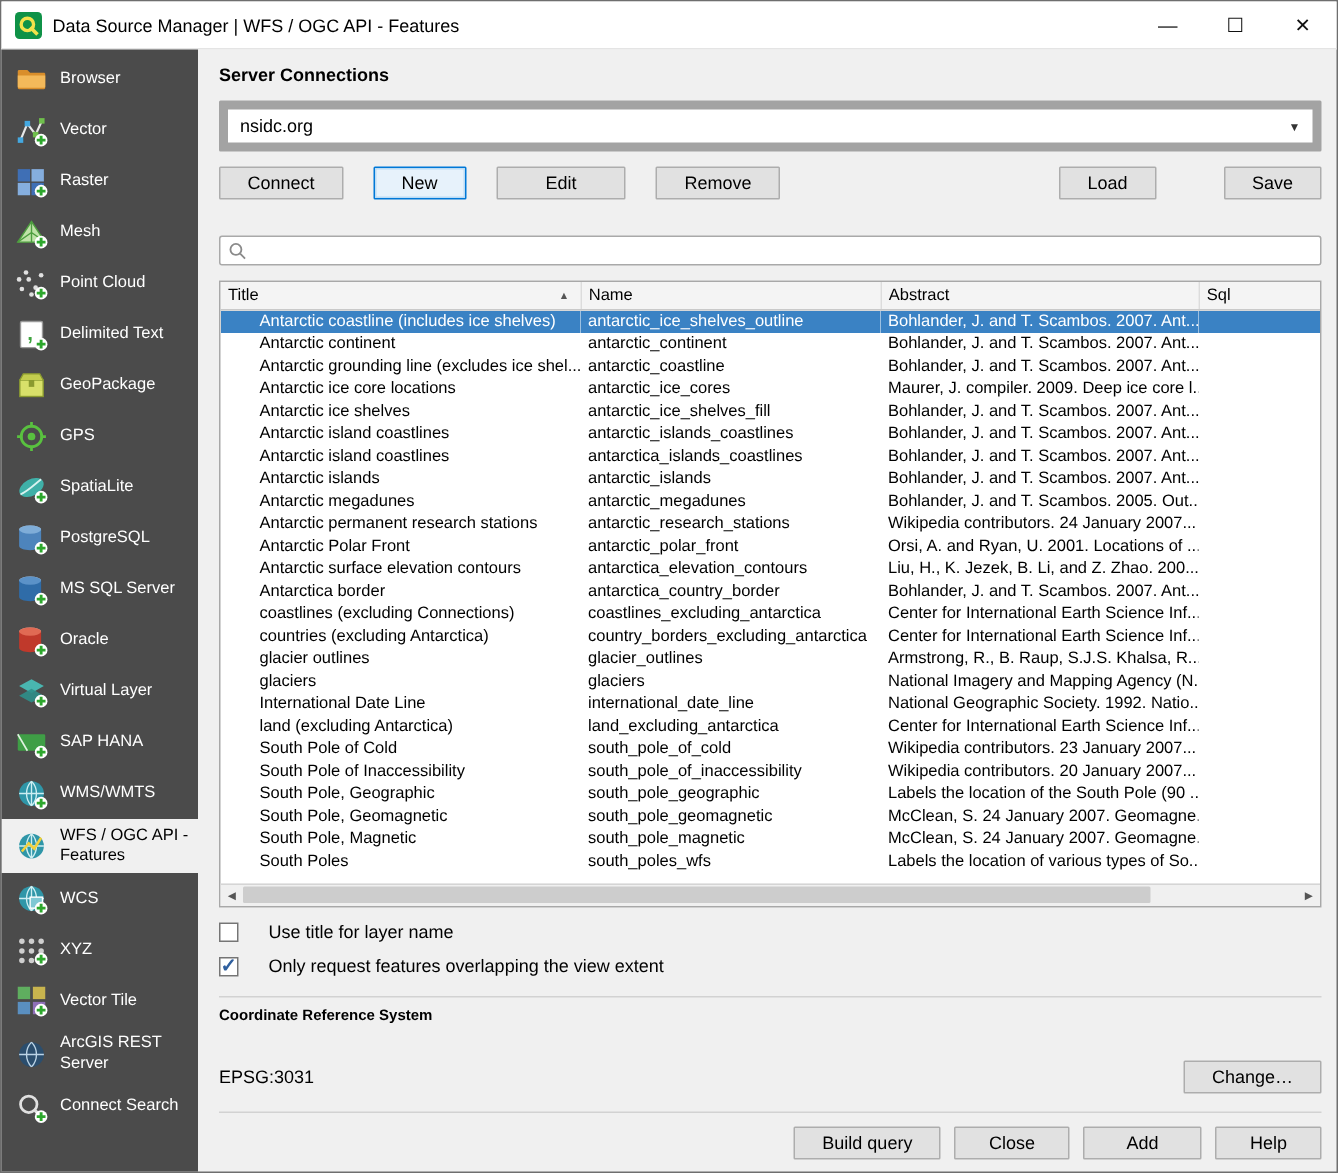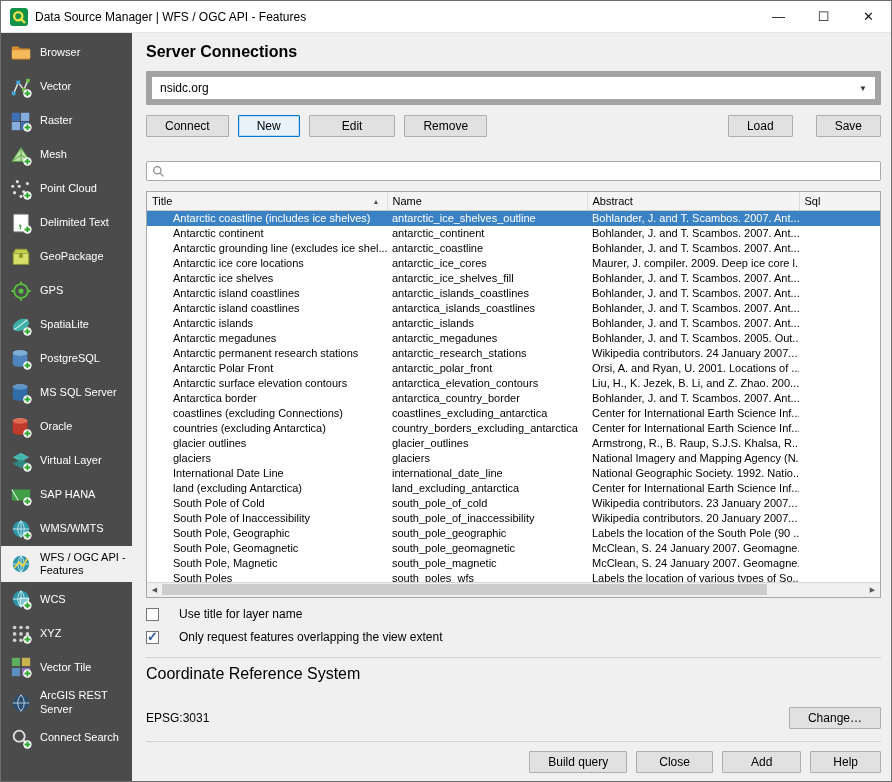--- a/index.html
+++ b/index.html
@@ -15,28 +15,28 @@
 
   
   .content{flex:1;display:flex;min-height:0;}
   .sidebar{flex:0 0 131px;width:131px;background:#4b4b4b;overflow:hidden;padding-top:3px;}
   .side-item{display:flex;align-items:center;gap:7px;padding:5px 3px 5px 8px;color:#fff;font-size:11px;cursor:pointer;min-height:26px;box-sizing:border-box;}
   .side-item.selected{background:#f0f0f0;color:#000;}
   .side-icon{flex:0 0 24px;width:24px;height:24px;display:flex;align-items:center;justify-content:center;}
   .side-label{line-height:1.2;}
 
   .main{flex:1;min-width:0;display:flex;flex-direction:column;padding:8px 10px 8px 14px;box-sizing:border-box;}
-  .section-label{font-weight:bold;font-size:16px;margin:2px 0 10px;}
+  .section-label{font-weight:bold;font-size:12px;margin:2px 0 10px;}
 
   .combo{height:22px;border:6px solid #a3a3a3;border-radius:1px;background:#fff;display:flex;align-items:center;padding:0 8px;font-size:12px;margin-bottom:10px;cursor:pointer;}
   .combo-arrow{margin-left:auto;font-size:8px;color:#333;}
 
   .btn{height:22px;box-sizing:border-box;padding:0 18px;background:#e1e1e1;border:1px solid #adadad;border-radius:1px;font-size:12px;font-family:"Liberation Sans",sans-serif;display:inline-flex;align-items:center;justify-content:center;cursor:pointer;white-space:nowrap;}
   .btn.focused{background:#e7f2fb;border:1px solid #0078d7;box-shadow:inset 0 0 0 1px #bcdcf5;}
-  .btn-row{display:flex;gap:9px;margin:0 0 24px;}
+  .btn-row{display:flex;gap:20px;margin:0 0 24px;}
   .btn-row .spacer{flex:1;}
 
   .search{flex:0 0 20px;height:20px;box-sizing:border-box;border:1px solid #a9a9a9;border-radius:2px;background:#fff;display:flex;align-items:center;padding:0 5px;margin-bottom:10px;}
   .search input{border:none;outline:none;flex:1;font-size:12px;font-family:"Liberation Sans",sans-serif;background:transparent;margin-left:5px;}
 
   
   .table-area{flex:1;min-height:0;border:1px solid #a8a8a8;background:#fff;display:flex;flex-direction:column;overflow:hidden;}
   .table-scroll{flex:1;overflow:hidden;}
   table{border-collapse:collapse;table-layout:fixed;width:100%;font-size:11px;}
   col.c-title{width:240px;} col.c-name{width:200px;} col.c-abstract{width:212px;} col.c-sql{width:85px;}
@@ -50,21 +50,21 @@
   .hscroll{flex:0 0 14px;background:#f0f0f0;border-top:1px solid #d5d5d5;display:flex;align-items:center;}
   .hs-arrow{width:15px;height:14px;display:flex;align-items:center;justify-content:center;font-size:7px;color:#555;cursor:pointer;}
   .hs-track{flex:1;height:14px;position:relative;}
   .hs-thumb{position:absolute;left:0;top:1px;height:11px;width:86%;background:#cdcdcd;border-radius:1px;cursor:pointer;}
 
   .check-row{display:flex;align-items:center;gap:20px;font-size:12px;margin-top:9px;cursor:pointer;}
   .checkbox{width:13px;height:13px;box-sizing:border-box;border:1px solid #757575;background:#fff;position:relative;flex:0 0 13px;}
   .checkbox.checked::after{content:"✓";position:absolute;top:-3px;left:0px;font-size:13px;font-weight:bold;color:#2f5f9e;}
 
   .crs-section{margin-top:13px;border-top:1px solid #d2d2d2;padding-top:7px;}
-  .crs-heading{font-weight:normal;font-size:16px;}
+  .crs-heading{font-weight:bold;font-size:10px;}
   .crs-row{display:flex;align-items:center;margin-top:24px;font-size:12px;}
   .crs-row .spacer{flex:1;}
 
   .footer{display:flex;justify-content:flex-end;gap:9px;border-top:1px solid #d2d2d2;margin-top:12px;padding-top:9px;}
 </style>
 </head>
 <body>
 
 <div class="window">
 

